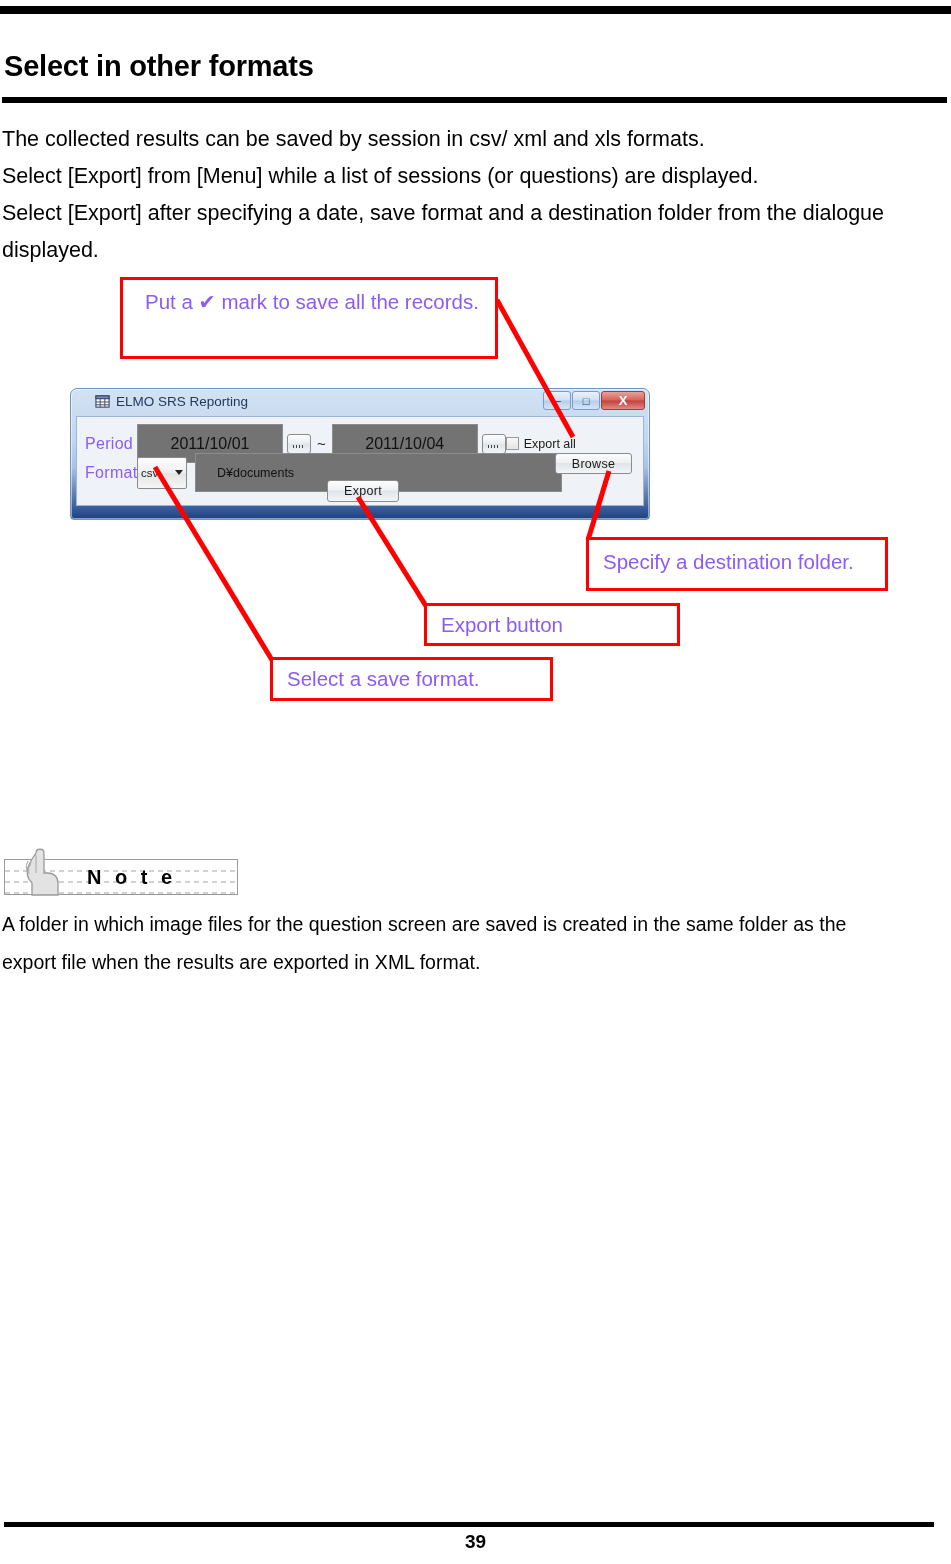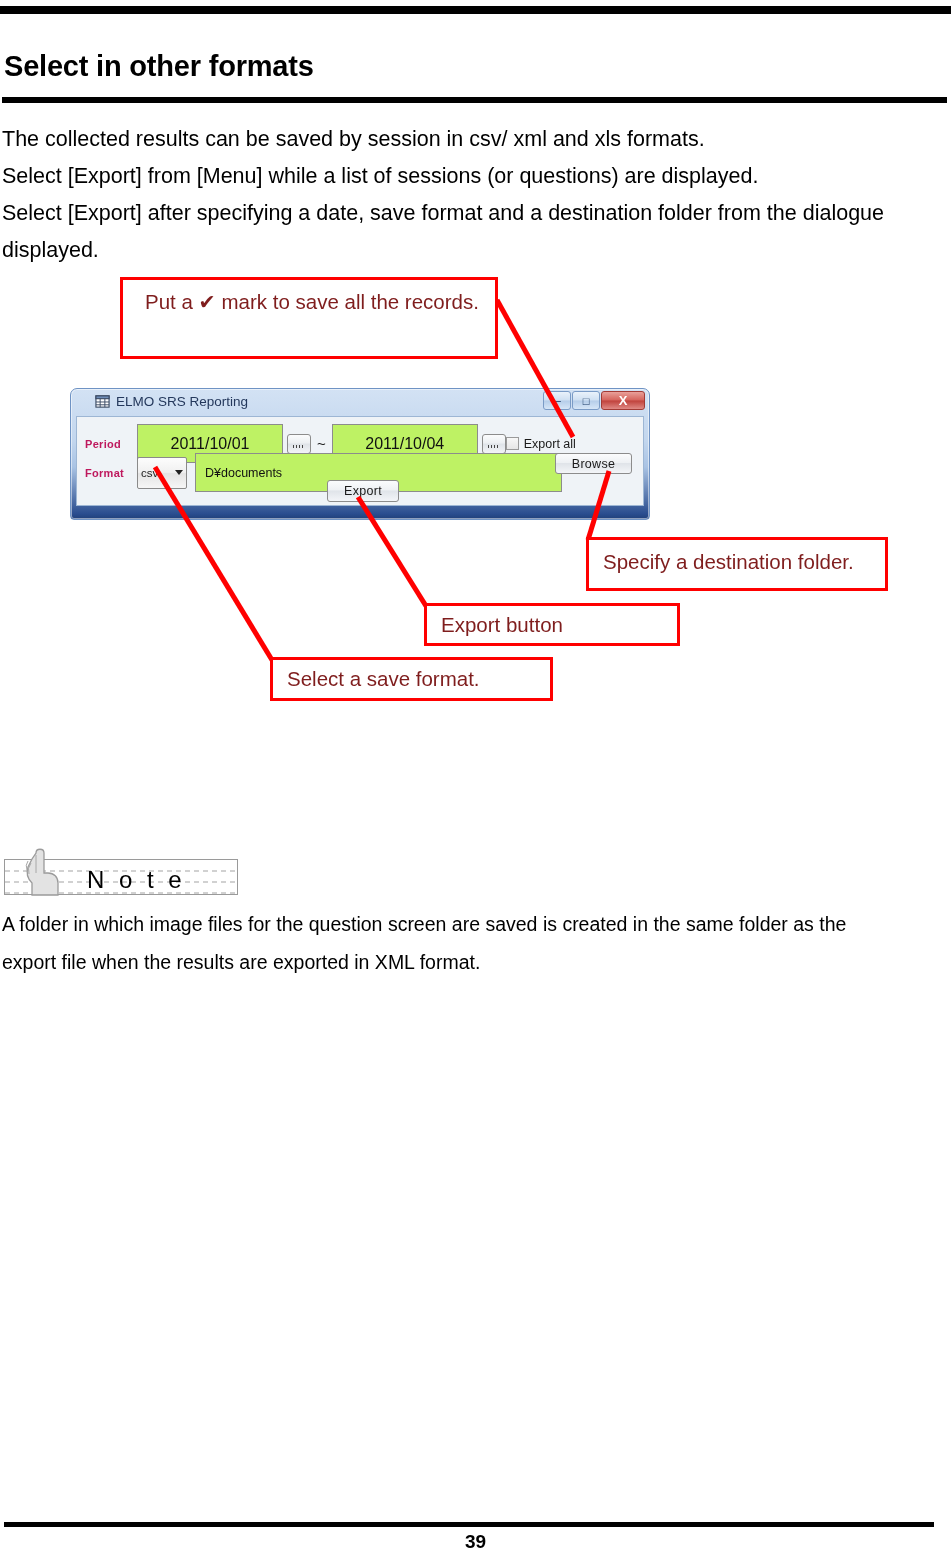--- a/index.html
+++ b/index.html
@@ -76,21 +76,21 @@
     margin: 0;
   }
 
   
   .callout {
     position: absolute;
     border: 3px solid #ff0000;
     background: #ffffff;
     box-sizing: border-box;
     font-size: 20.5px;
-    color: #7f1d1d;
+    color: #8b5cf6;
     display: flex;
     align-items: flex-start;
     z-index: 6;
   }
   .callout span { display: block; }
 
   #callout-export-all {
     left: 120px;  top: 277px;  width: 378px;  height: 82px;
     padding: 10px 0 0 22px;
   }
@@ -186,44 +186,43 @@
     box-sizing: border-box;
   }
   .row {
     position: absolute;
     display: flex;
     align-items: center;
   }
   .row-period { left: 8px; top: 7px; }
   .row-format { left: 8px; top: 36px; }
   .fld-label {
-    font-size: 11px;
-    color: #be185d;
+    font-size: 16px;
+    color: #8b5cf6;
     width: 52px;
     flex: 0 0 auto;
     letter-spacing: 0.3px;
-    font-weight: bold;
   }
   .text-input {
     border: 1px solid #8c8c8c;
-    background: #bef264;
+    background: #737373;
     height: 39px;
     box-sizing: border-box;
     font-size: 16px;
     color: #111111;
     display: flex;
     align-items: center;
     justify-content: center;
     font-family: "Liberation Sans", sans-serif;
   }
   .date-input { width: 146px; }
   .path-input {
     width: 367px;
     justify-content: flex-start;
-    padding-left: 9px;
+    padding-left: 21px;
     font-size: 12.5px;
   }
   .dots-btn {
     width: 24px; height: 20px;
     margin-left: 4px;
     border: 1px solid #8c8c8c;
     border-radius: 3px;
     background: linear-gradient(to bottom, #fbfcfd 0%, #eceff2 45%, #dfe3e8 50%, #f2f4f7 100%);
     display: flex;
     align-items: flex-end;
@@ -323,22 +322,22 @@
   .note-dashes::after {
     content: "";
     position: absolute;
     left: 0; top: 0; right: 0; bottom: 0;
     background-image:
       repeating-linear-gradient(to right, transparent 0 5px, #ffffff 5px 9px);
   }
   .note-label {
     position: absolute;
     left: 82px; top: 6px;
-    font-size: 24px;
-    font-weight: normal;
+    font-size: 20px;
+    font-weight: bold;
     letter-spacing: 4px;
     color: #000000;
     z-index: 2;
     font-family: "Liberation Sans", sans-serif;
   }
   .note-hand {
     position: absolute;
     left: 18px;
     top: 843px;
     width: 46px;

